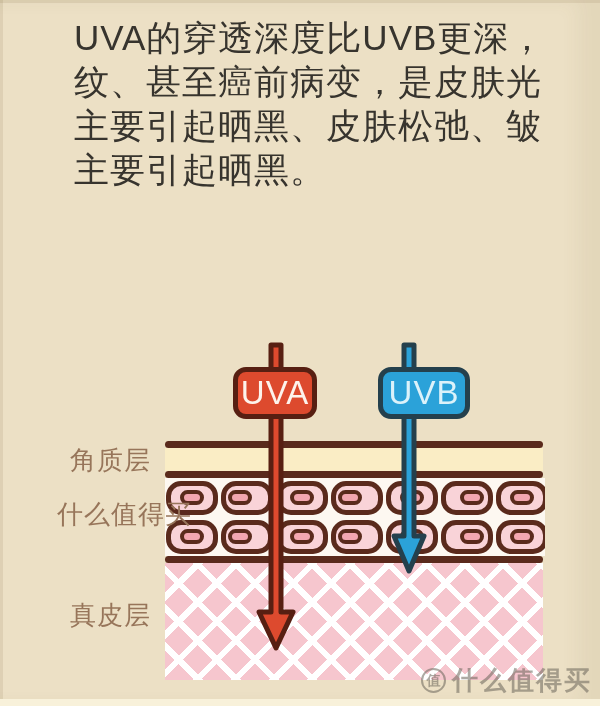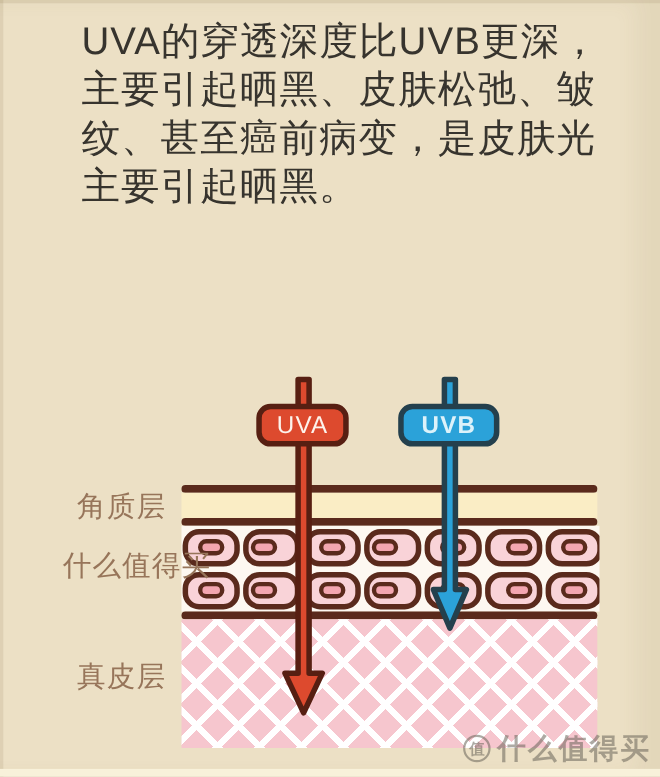--- a/index.html
+++ b/index.html
@@ -48,51 +48,51 @@
   }
   
   .layer-label{position:absolute;color:var(--label-brown);font-size:26px;line-height:26px;letter-spacing:1px;}
   #lbl-stratum{left:70px;top:447px;text-align:right;}
   #lbl-epidermis{left:57px;top:501px;}
   #lbl-dermis{left:70px;top:602px;}
   
   #arrows{position:absolute;left:0;top:0;width:600px;height:706px;pointer-events:none;}
   
   .badge{
-    position:absolute;top:367px;height:39px;box-sizing:border-box;
+    position:absolute;top:367px;height:52px;box-sizing:border-box;
     border:5px solid;border-radius:13px;
     display:flex;align-items:center;justify-content:center;
-    font-size:22px;letter-spacing:1px;font-weight:500;
+    font-size:33px;letter-spacing:1px;font-weight:500;
   }
   #uva-badge{left:233px;width:84px;background:var(--uva-red);
     border-color:var(--uva-outline);color:var(--uva-badge-text);}
-  #uvb-badge{left:362px;width:92px;background:var(--uvb-blue);
-    border-color:var(--uvb-outline);color:var(--uvb-badge-text);font-weight:bold;}
+  #uvb-badge{left:378px;width:92px;background:var(--uvb-blue);
+    border-color:var(--uvb-outline);color:var(--uvb-badge-text);}
   
   .watermark{
     position:absolute;right:8px;bottom:8px;display:flex;align-items:center;gap:6px;
     color:var(--watermark-gray);font-weight:700;
   }
   .wm-circle{
     width:21px;height:21px;border:2px solid currentColor;border-radius:50%;
     display:flex;align-items:center;justify-content:center;font-size:14px;font-weight:700;
   }
   .wm-text{font-size:26px;letter-spacing:2px;}
   
   .bottom-strip{position:absolute;left:0;bottom:0;width:100%;height:7px;background:#f8f1da;}
 </style>
 </head>
 <body>
 
 <div class="stage">
 
   <div class="intro">
     <span>UVA的穿透深度比UVB更深，</span>
+    <span>纹、甚至癌前病变，是皮肤光</span>
     <span>主要引起晒黑、皮肤松弛、皱</span>
-    <span>纹、甚至癌前病变，是皮肤光</span>
     <span>主要引起晒黑。</span>
   </div>
 
   <div class="skin hline" id="line-top"></div>
   <div class="skin" id="band-stratum"></div>
   <div class="skin hline" id="line-mid"></div>
 
   <div class="skin" id="band-epidermis">
     <div class="cell-row">
       <div class="cell">

